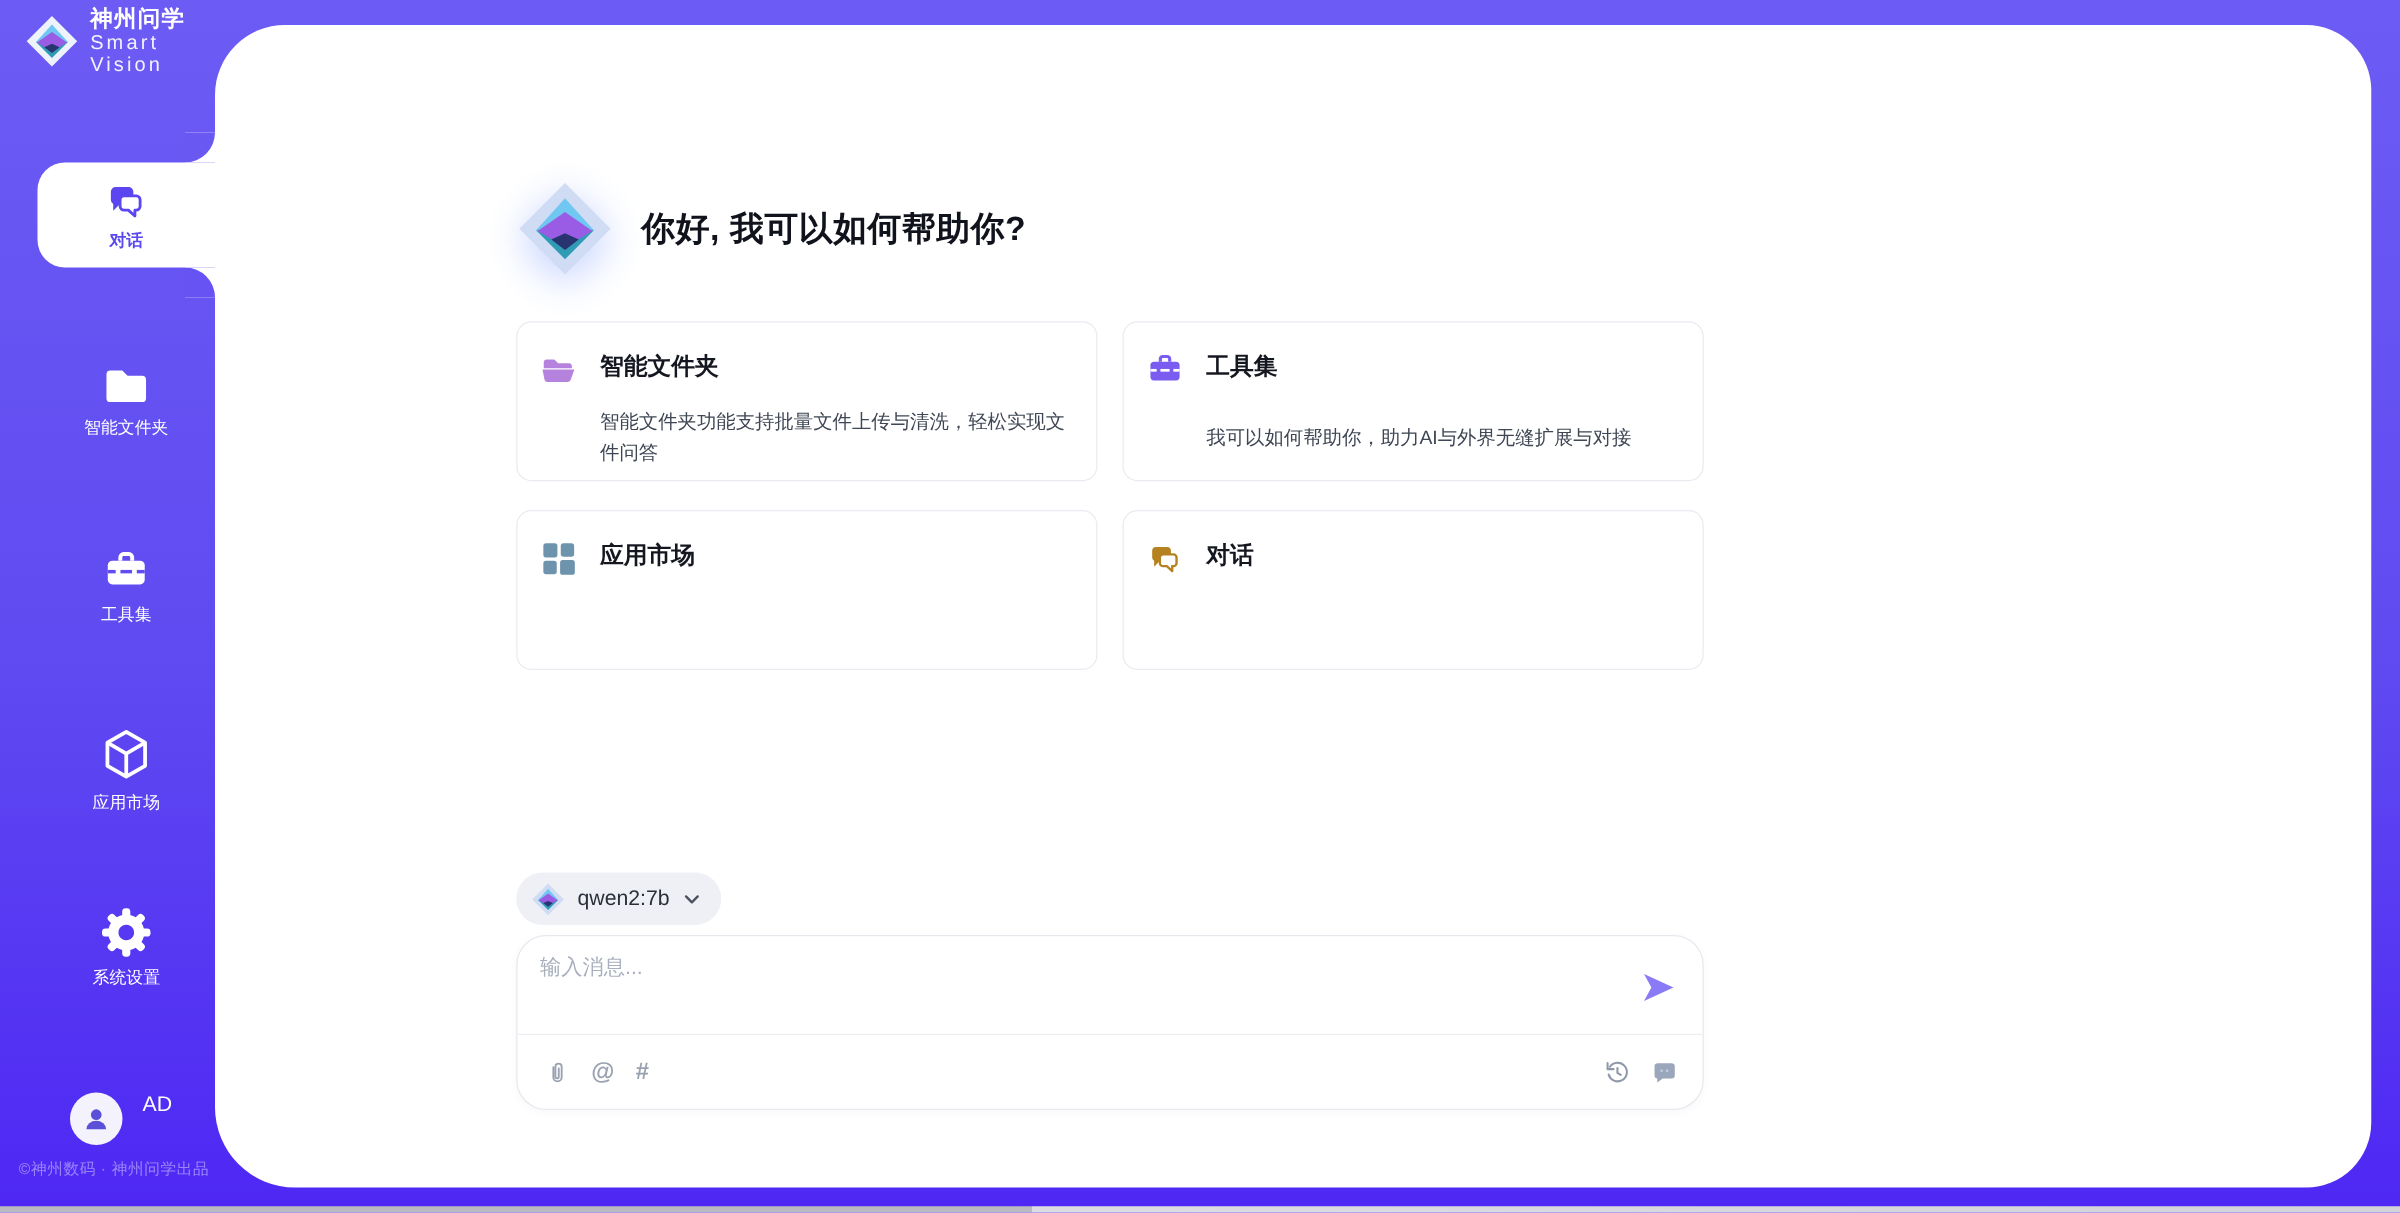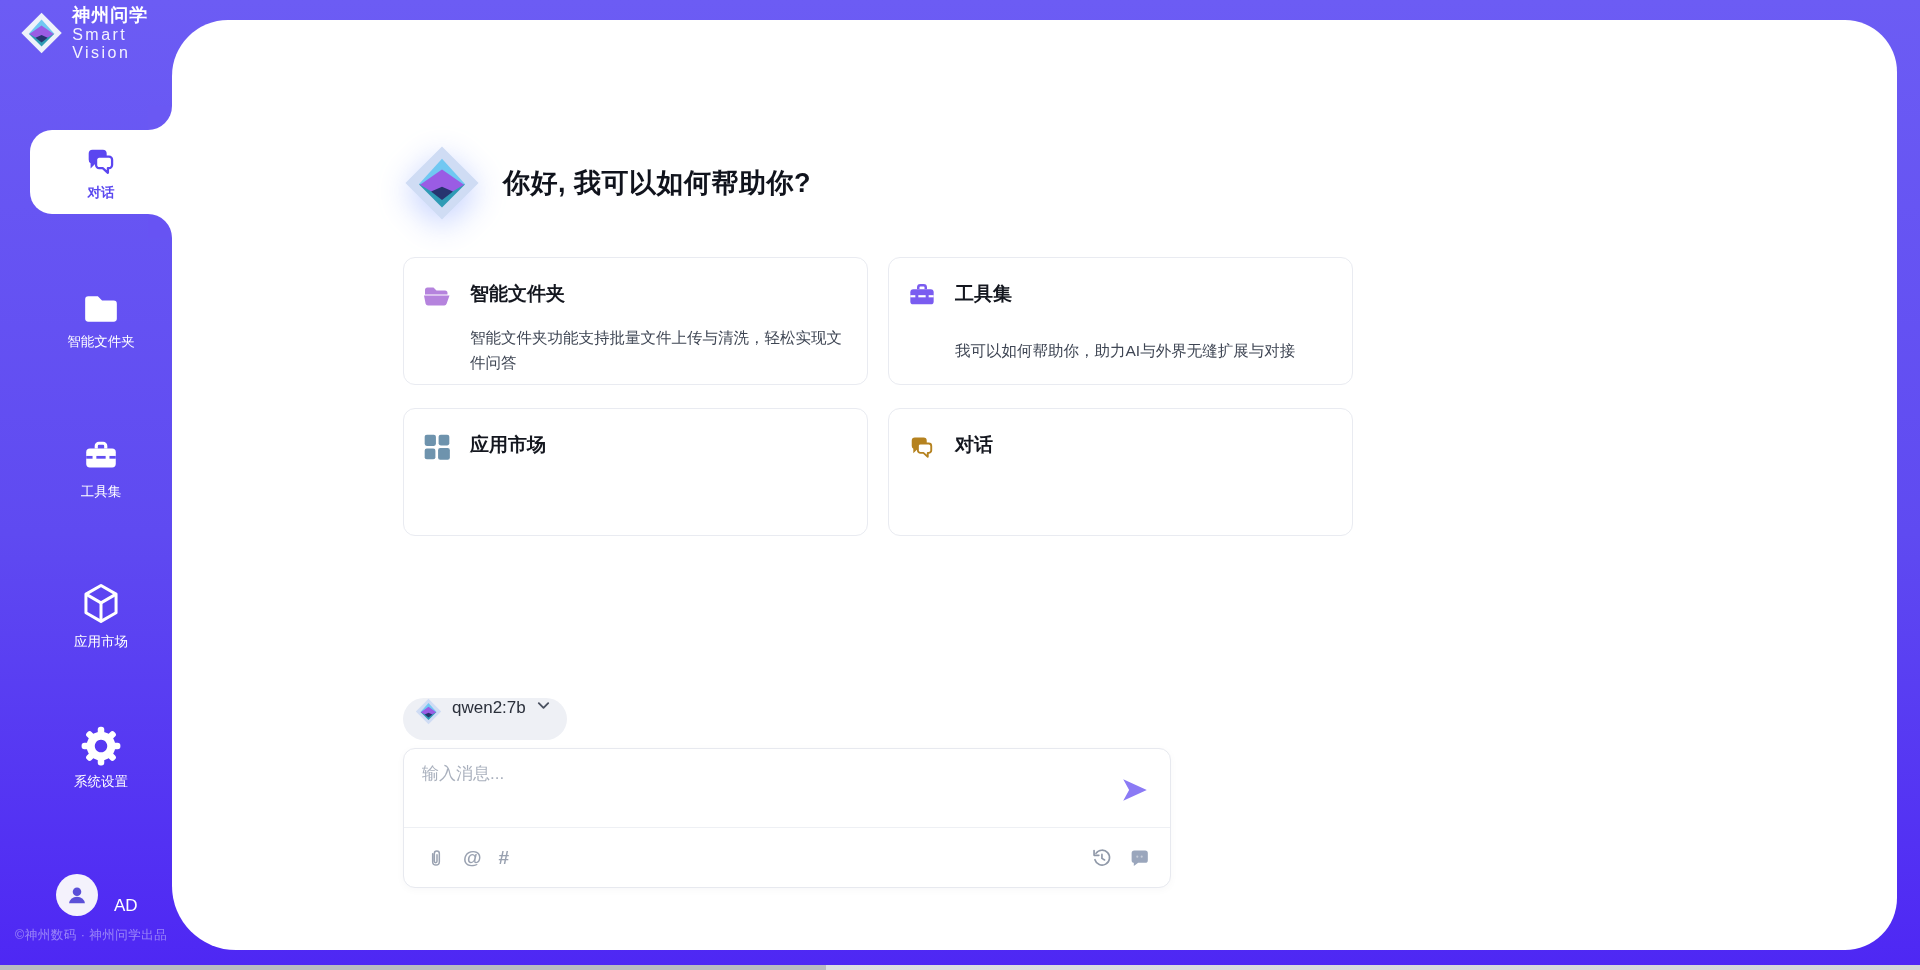--- a/index.html
+++ b/index.html
@@ -35,47 +35,47 @@
   .nav-label { font-size:13.5px; color:#fff; }
   .nav-item.active { top:130px; height:84px; justify-content:center; gap:5px;
     background:#fff; border-radius:22px 0 0 22px; }
   .nav-item.active .nav-label { color:#5b49f0; font-weight:bold; }
   .flare { position:absolute; right:0; width:24px; height:24px; background:#fff; }
   .flare-top { top:106px; } .flare-bottom { top:214px; }
   .flare-top::before { content:""; position:absolute; inset:0; background:#6a58f3; border-bottom-right-radius:100%; }
   .flare-bottom::before { content:""; position:absolute; inset:0; background:#6753f3; border-top-right-radius:100%; }
   .nav-2 { top:292px; } .nav-3 { top:438px; } .nav-4 { top:582px; } .nav-5 { top:726px; }
 
-  .user-row { position:absolute; top:874px; left:56px; display:flex; align-items:flex-end; gap:16px; cursor:pointer; }
+  .user-row { position:absolute; top:874px; left:56px; display:flex; align-items:flex-start; gap:16px; cursor:pointer; }
   .avatar { width:42px; height:42px; border-radius:50%; background:#f4f2fc; display:flex; align-items:center; justify-content:center; }
   .user-name { color:#fff; font-size:17px; }
   .copyright { position:absolute; top:927px; left:15px; font-size:12.5px; color:rgba(255,255,255,.42); letter-spacing:.5px; white-space:nowrap; }
 
   
-  .content-col { position:absolute; left:403px; top:0; width:950px; height:100%; z-index:4; }
+  .content-col { position:absolute; left:413px; top:0; width:950px; height:100%; z-index:4; }
 
   .welcome { position:absolute; top:144px; left:0; display:flex; align-items:center; gap:22px; }
   .welcome-diamond { width:78px; height:78px; filter:drop-shadow(0 8px 16px rgba(120,150,255,.45)); }
   .greeting { font-size:27px; font-weight:bold; color:#10131c; letter-spacing:.5px; }
 
   .cards { position:absolute; top:257px; left:0; display:grid;
     grid-template-columns:465px 465px; column-gap:20px; row-gap:23px; }
   .card { height:128px; border:1px solid #e9ebf1; border-radius:12px; background:#fff;
     padding:22px 14px 0 18px; display:grid; grid-template-columns:48px 1fr; cursor:pointer; }
   .card-icon { width:30px; height:30px; margin-top:1px; }
   .card-title { font-size:19px; font-weight:bold; color:#14171f; line-height:28px; }
   .card-desc { grid-column:2; font-size:15.5px; color:#3f4654; line-height:25px; margin-top:5px; padding-right:4px; }
 
   .model-pill { position:absolute; top:698px; left:0; height:42px; background:#eef0f5;
-    border-radius:21px; display:flex; gap:10px; padding:0 16px 0 12px; cursor:pointer; }
+    border-radius:21px; display:flex; align-items:center; gap:10px; padding:0 16px 0 12px; cursor:pointer; }
   .model-diamond { width:27px; height:27px; }
   .model-name { font-size:17px; color:#2a2f3a; }
 
-  .input-box { position:absolute; top:748px; left:0; width:768px; height:140px;
-    border:1px solid #e7e9ef; border-radius:12px; background:#fff;
+  .input-box { position:absolute; top:748px; left:0; width:950px; height:140px;
+    border:1px solid #e7e9ef; border-radius:24px; background:#fff;
     box-shadow:0 2px 8px rgba(20,30,60,.03); }
   .msg-input { position:absolute; top:13px; left:18px; width:840px; height:58px;
     border:none; resize:none; outline:none; font-family:inherit; font-size:17px; color:#333; background:transparent; }
   .msg-input::placeholder { color:#a9b0bd; }
   .send-btn { position:absolute; right:20px; top:26px; width:30px; height:30px; border:none; background:none; cursor:pointer; }
   .input-divider { position:absolute; top:78px; left:0; right:0; height:1px; background:#eef0f4; }
   .tools { position:absolute; top:79px; left:0; right:0; bottom:0;
     display:flex; align-items:center; gap:17px; padding:0 20px 0 22px; }
   .tool-btn { border:none; background:none; cursor:pointer; display:flex; align-items:center; padding:0; }
   .glyph-btn { font-size:19px; color:#9aa2b1; font-weight:bold; }

